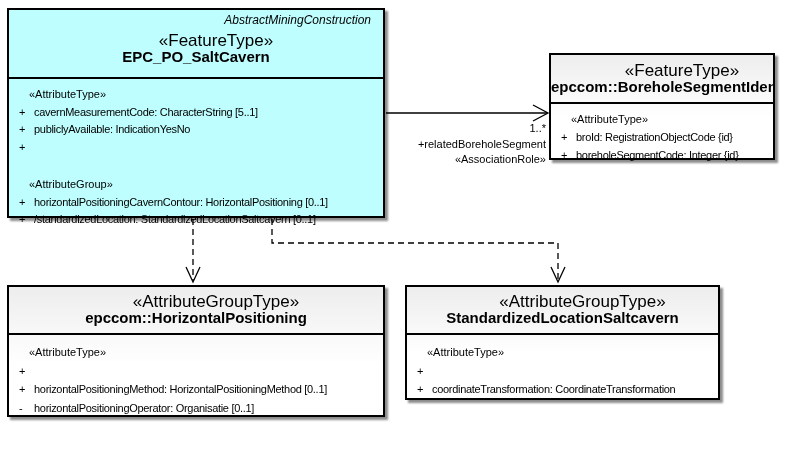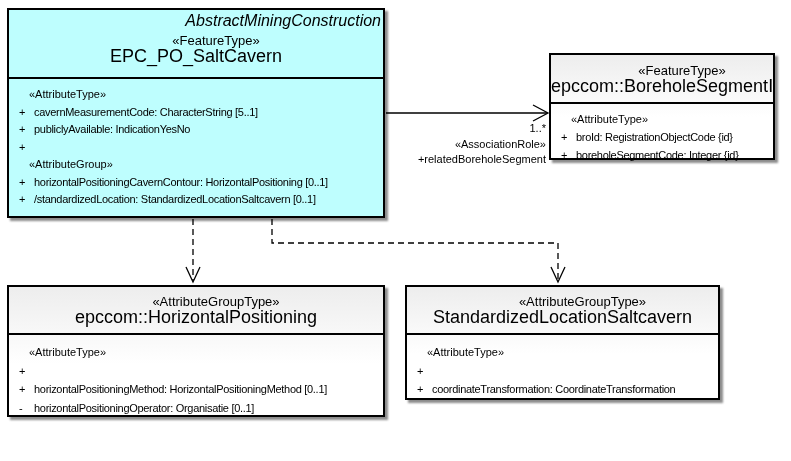--- a/index.html
+++ b/index.html
@@ -15,38 +15,38 @@
     box-shadow:3px 3px 2px rgba(0,0,0,0.45);
   }
   .fill-cyan { background:#BEFEFE; }
   .fill-grad { background:linear-gradient(180deg,#ededed 0%,#ffffff 60%); }
 
   .box-header {
     box-sizing:border-box; border-bottom:2px solid #000; text-align:center;
     overflow:hidden;
   }
   .pkg-label {
-    text-align:right; font-style:italic; font-size:16px;
-    padding:3px 2px 0 0; height:16px; line-height:15px;
+    text-align:right; font-style:italic; font-size:12px;
+    padding:3px 12px 0 0; height:16px; line-height:15px;
   }
-  .stereotype { font-size:13px; line-height:15px;margin-left:40px; }
-  .class-name { font-weight:normal; font-size:18px; line-height:17px; }
+  .stereotype { font-size:17px; line-height:15px;margin-left:40px; }
+  .class-name { font-weight:bold; font-size:15px; line-height:17px; }
 
   .box-body { padding:15px 2px 0 4px; font-size:11px; overflow:hidden; }
   .sec-heading { padding-left:16px; white-space:nowrap; }
   .attr-row { display:flex; white-space:nowrap; }
   .vis { flex:0 0 21px; padding-left:6px; box-sizing:border-box; }
   .attr-text { letter-spacing:-0.3px; }
 
   
   .b-saltcavern { left:7px; top:8px; width:378px; height:210px; }
   .b-saltcavern .box-header { height:69px; }
   .b-saltcavern .hdr-stereo { margin-top:4px; }
   .b-saltcavern .box-body { padding-top:7px; line-height:17.5px; }
-  .b-saltcavern .gap { margin-top:0; }
+  .b-saltcavern .gap { margin-top:20px; }
 
   .b-borehole { left:549px; top:53px; width:226px; height:107px; }
   .b-borehole .box-header { height:49px; padding-top:8px; }
   .b-borehole .box-body { padding-top:6px; line-height:18px; }
 
   .b-horizpos { left:7px; top:285px; width:378px; height:132px; }
   .b-horizpos .box-header { height:48px; padding-top:7px; }
   .b-horizpos .box-body { padding-top:8px; line-height:18.5px; }
 
   .b-stdloc { left:405px; top:285px; width:315px; height:115px; }
@@ -157,17 +157,17 @@
       </div>
       <div class="attr-row">
         <span class="vis">+</span>
         <span class="attr-text">coordinateTransformation: CoordinateTransformation</span>
       </div>
     </div>
   </div>
 
   <div class="assoc-labels">
     <div>1..*</div>
+    <div>+relatedBoreholeSegment</div>
     <div>«AssociationRole»</div>
-    <div>+relatedBoreholeSegment</div>
   </div>
 
 </div>
 
 </body></html>

